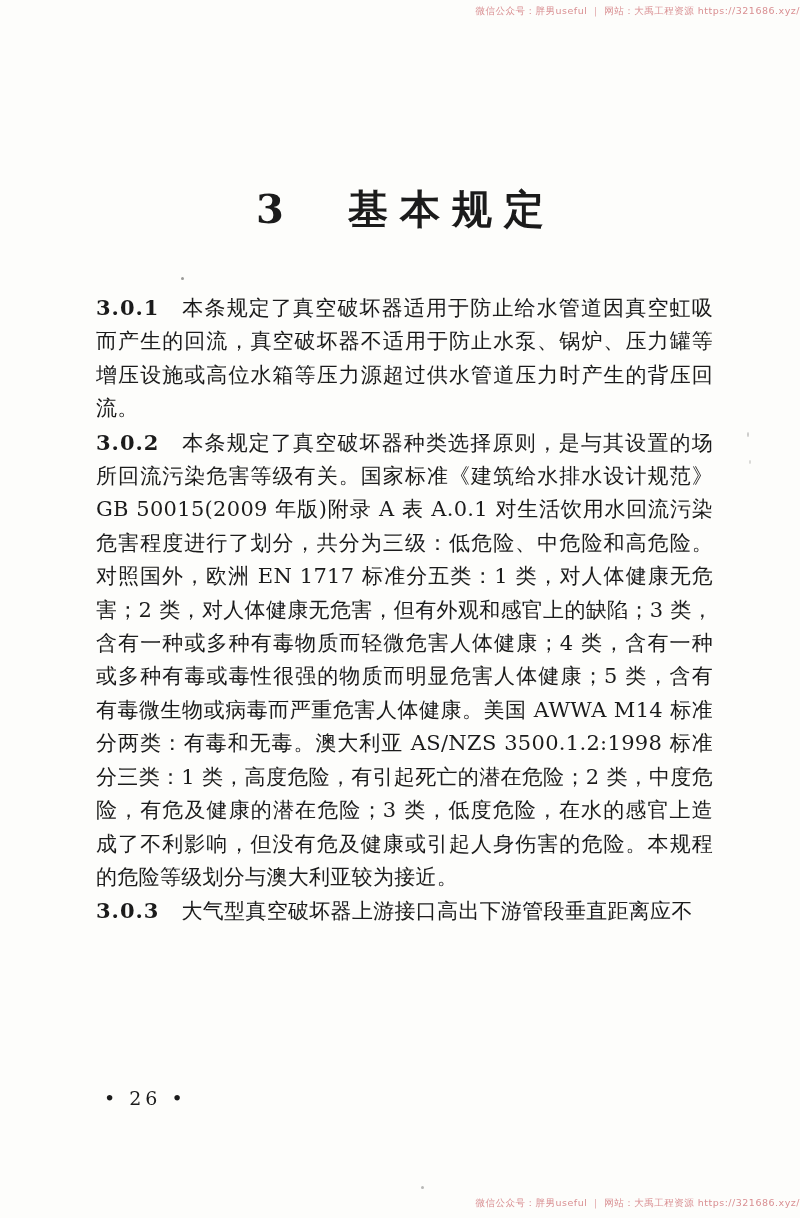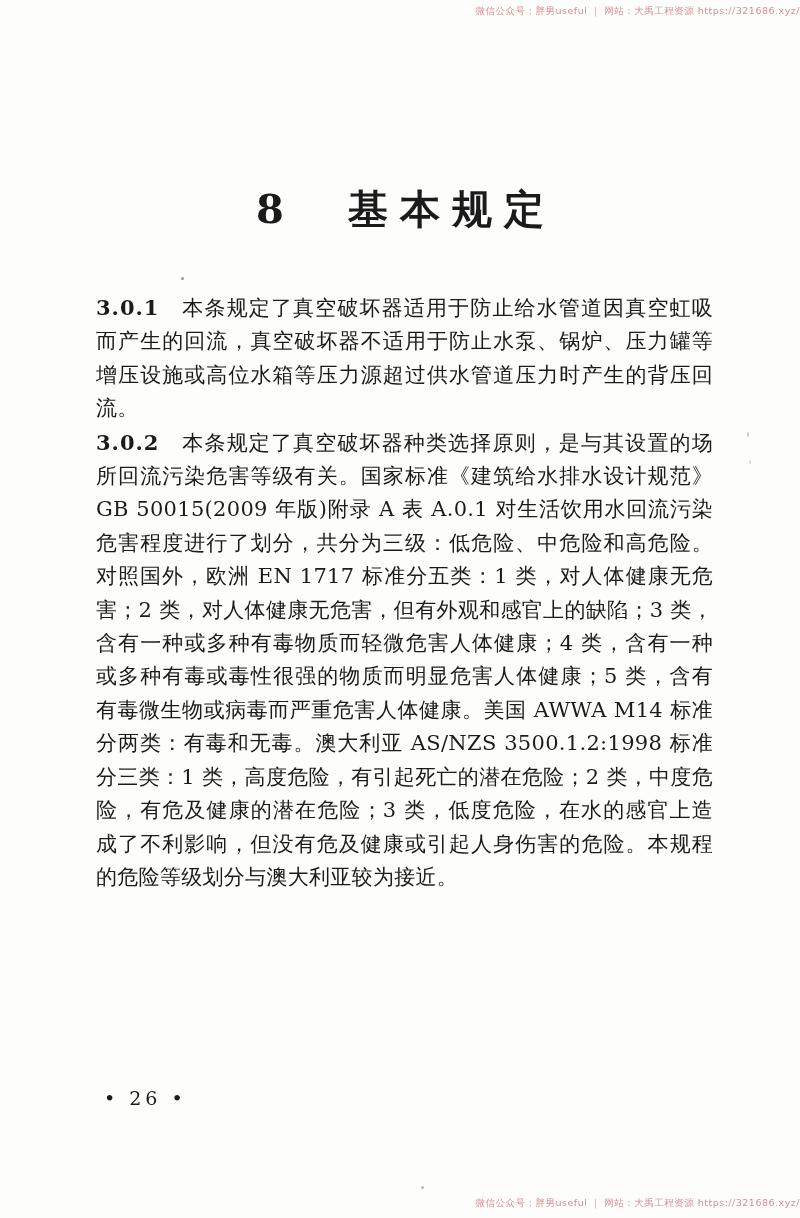--- a/index.html
+++ b/index.html
@@ -73,33 +73,36 @@
     border-radius: 50%;
   }
 </style>
 </head>
 <body>
 
 <div class="sheet">
 
   <div class="watermark top">微信公众号：胖男useful ｜ 网站：大禹工程资源 https://321686.xyz/</div>
 
-  <h1 class="title">8　基本规定</h1>
+  <h1 class="title">3　基本规定</h1>
 
   <div class="body">
 
     <p class="para">
       <span class="num">3.0.1</span><span>本条规定了真空破坏器适用于防止给水管道因真空虹吸而产生的回流，真空破坏器不适用于防止水泵、锅炉、压力罐等增压设施或高位水箱等压力源超过供水管道压力时产生的背压回流。</span>
     </p>
 
     <p class="para">
       <span class="num">3.0.2</span><span>本条规定了真空破坏器种类选择原则，是与其设置的场所回流污染危害等级有关。国家标准《建筑给水排水设计规范》GB 50015(2009 年版)附录 A 表 A.0.1 对生活饮用水回流污染危害程度进行了划分，共分为三级：低危险、中危险和高危险。对照国外，欧洲 EN 1717 标准分五类：1 类，对人体健康无危害；2 类，对人体健康无危害，但有外观和感官上的缺陷；3 类，含有一种或多种有毒物质而轻微危害人体健康；4 类，含有一种或多种有毒或毒性很强的物质而明显危害人体健康；5 类，含有有毒微生物或病毒而严重危害人体健康。美国 AWWA M14 标准分两类：有毒和无毒。澳大利亚 AS/NZS 3500.1.2:1998 标准分三类：1 类，高度危险，有引起死亡的潜在危险；2 类，中度危险，有危及健康的潜在危险；3 类，低度危险，在水的感官上造成了不利影响，但没有危及健康或引起人身伤害的危险。本规程的危险等级划分与澳大利亚较为接近。</span>
     </p>
 
 
+    <p class="para">
+      <span class="num">3.0.3</span><span>大气型真空破坏器上游接口高出下游管段垂直距离应不</span>
+    </p>
 
   </div>
 
   <div class="pagenum">• 26 •</div>
 
   <div class="watermark bottom">微信公众号：胖男useful ｜ 网站：大禹工程资源 https://321686.xyz/</div>
 
   <div class="speck" style="left:181px; top:277px; width:3px; height:3px;"></div>
   <div class="speck" style="left:747px; top:432px; width:2px; height:5px; opacity:.5;"></div>
   <div class="speck" style="left:749px; top:460px; width:2px; height:4px; opacity:.4;"></div>

